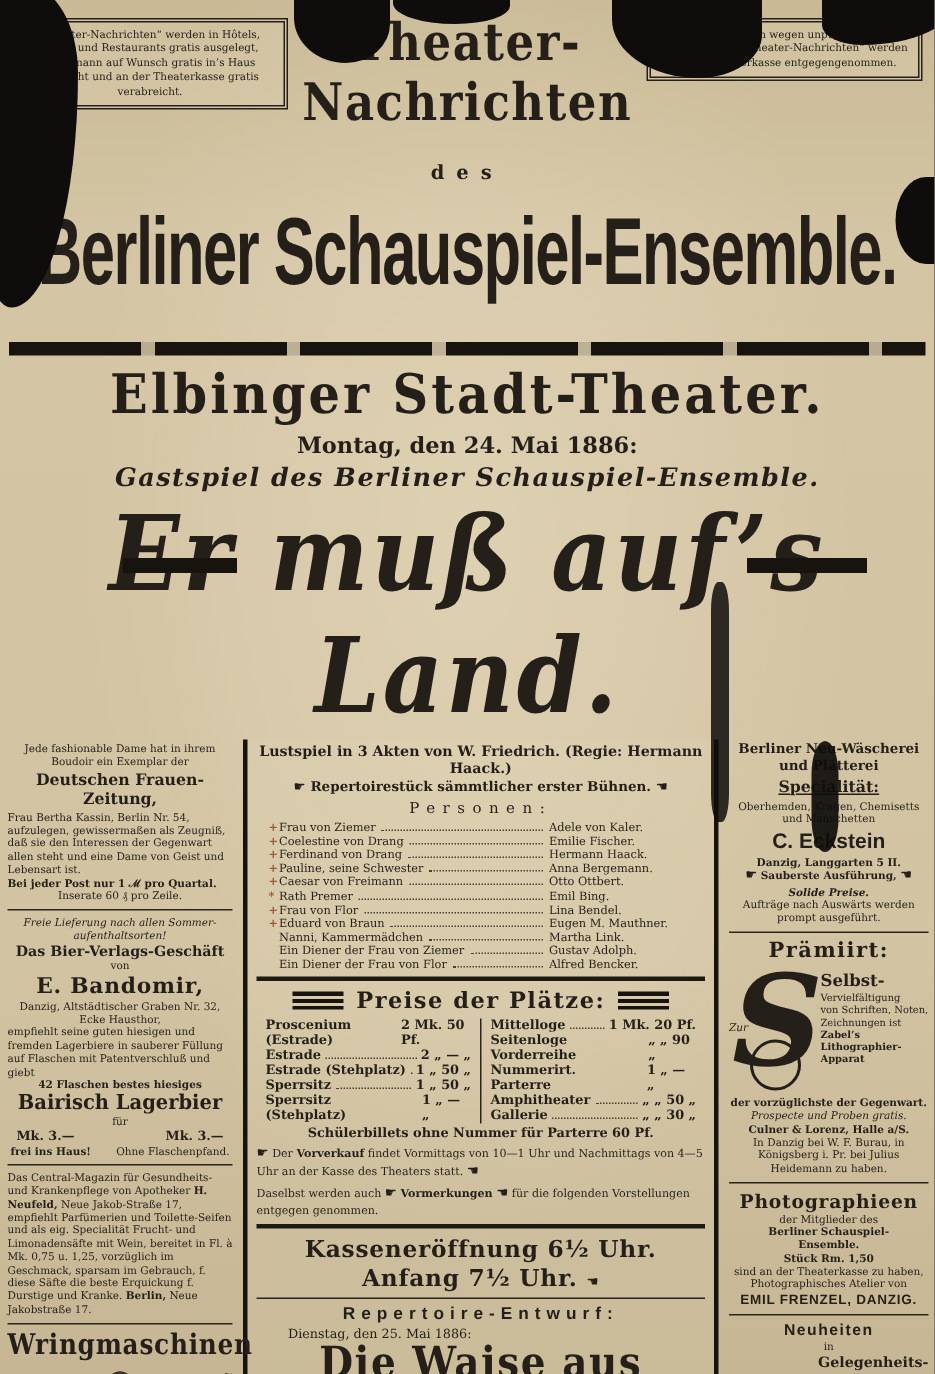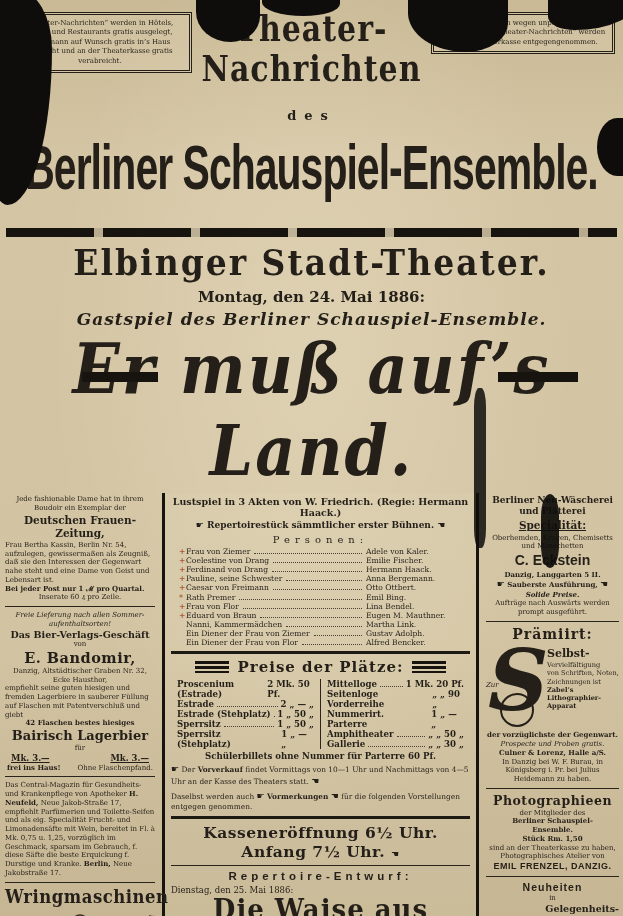--- a/index.html
+++ b/index.html
@@ -72,28 +72,28 @@
   .price-cols{display:flex;margin-top:3px;font-size:8.6px;font-weight:bold;}
   .price-col{flex:1;padding:0 6px;}
   .price-col + .price-col{border-left:1px solid #2a251c;}
   .price-row{display:flex;align-items:baseline;}
   .price-dots{flex:1;border-bottom:1px dotted #4a4234;margin:0 3px 2px 3px;}
   .schueler{text-align:center;font-size:8.6px;font-weight:bold;margin-top:2px;}
   .smallpara{font-size:7.4px;line-height:1.3;margin-top:3px;}
   .hand{font-family:"DejaVu Sans",sans-serif;font-size:9px;}
   .kassen{text-align:center;font-weight:bold;font-size:15.5px;margin:4px 0 2px 0;letter-spacing:.5px;}
   .rep-title{text-align:center;font-family:"Liberation Sans",sans-serif;font-weight:bold;font-size:11.5px;letter-spacing:4px;margin-top:3px;}
-  .rep-date{font-size:8.5px;margin-top:3px;}
+  .rep-date{font-size:8.5px;margin-top:3px;margin-left:21px;}
   .rep-play{text-align:center;font-weight:bold;font-size:26px;letter-spacing:1px;margin:1px 0;transform:scaleY(1.1);}
   
   .frz-name{font-weight:bold;font-size:10.5px;text-align:center;margin:1px 0;}
   .band-head{font-weight:bold;font-size:9.5px;text-align:center;line-height:1.2;}
   .band-name{font-weight:bold;font-size:14.5px;text-align:center;letter-spacing:.5px;}
   .beer{font-weight:bold;font-size:13px;text-align:center;transform:scaleY(1.05);}
-  .beer-prices{display:flex;justify-content:space-between;font-weight:bold;font-size:8.5px;padding:0 6px;text-decoration:underline;}
+  .beer-prices{display:flex;justify-content:space-between;font-weight:bold;font-size:8.5px;padding:0 6px;}
   .beer-foot{display:flex;justify-content:space-between;font-size:7px;padding:0 2px;}
   .wring-title{font-weight:bold;font-size:16.5px;text-align:center;letter-spacing:.5px;transform:scaleY(1.15);margin-top:2px;}
   .wring-fig{position:relative;height:96px;margin-top:2px;}
   .wring-vert-l{position:absolute;left:0;top:6px;bottom:0;writing-mode:vertical-rl;transform:rotate(180deg);font-size:6px;font-style:italic;}
   .wring-vert-r{position:absolute;right:0;top:6px;writing-mode:vertical-rl;font-size:6px;font-style:italic;}
   
   .wa-head{font-weight:bold;font-size:9px;line-height:1.2;}
   .wa-spec{font-weight:bold;font-size:10.5px;text-decoration:underline;margin:2px 0;}
   .eck-name{font-weight:bold;font-size:14px;font-family:"Liberation Sans",sans-serif;margin:1px 0;}
   .praem-title{font-weight:bold;font-size:14px;letter-spacing:1px;margin:2px 0;}
@@ -142,21 +142,21 @@
     <div class="theater-gast">Gastspiel des Berliner Schauspiel-Ensemble.</div>
   </div>
   <div class="big-title">Er muß auf’s Land.</div>
 
   <div class="main">
 
     <div class="col-left">
       <div>
         <div class="c">Jede fashionable Dame hat in ihrem Boudoir ein Exemplar der</div>
         <div class="frz-name">Deutschen Frauen-Zeitung,</div>
-        <div>Frau Bertha Kassin, Berlin Nr. 54, aufzulegen, gewissermaßen als Zeugniß, daß sie den Interessen der Gegenwart nahe steht und eine Dame von Geist und Lebensart ist.</div>
+        <div>Frau Bertha Kassin, Berlin Nr. 54, aufzulegen, gewissermaßen als Zeugniß, daß sie den Interessen der Gegenwart allen steht und eine Dame von Geist und Lebensart ist.</div>
         <div class="b">Bei jeder Post nur 1 ℳ pro Quartal.</div>
         <div class="c">Inserate 60 ₰ pro Zeile.</div>
       </div>
       <hr class="rule">
       <div>
         <div class="c i">Freie Lieferung nach allen Sommer-aufenthaltsorten!</div>
         <div class="band-head">Das Bier-Verlags-Geschäft</div>
         <div class="c">von</div>
         <div class="band-name">E. Bandomir,</div>
         <div class="c">Danzig, Altstädtischer Graben Nr. 32, Ecke Hausthor,</div>

